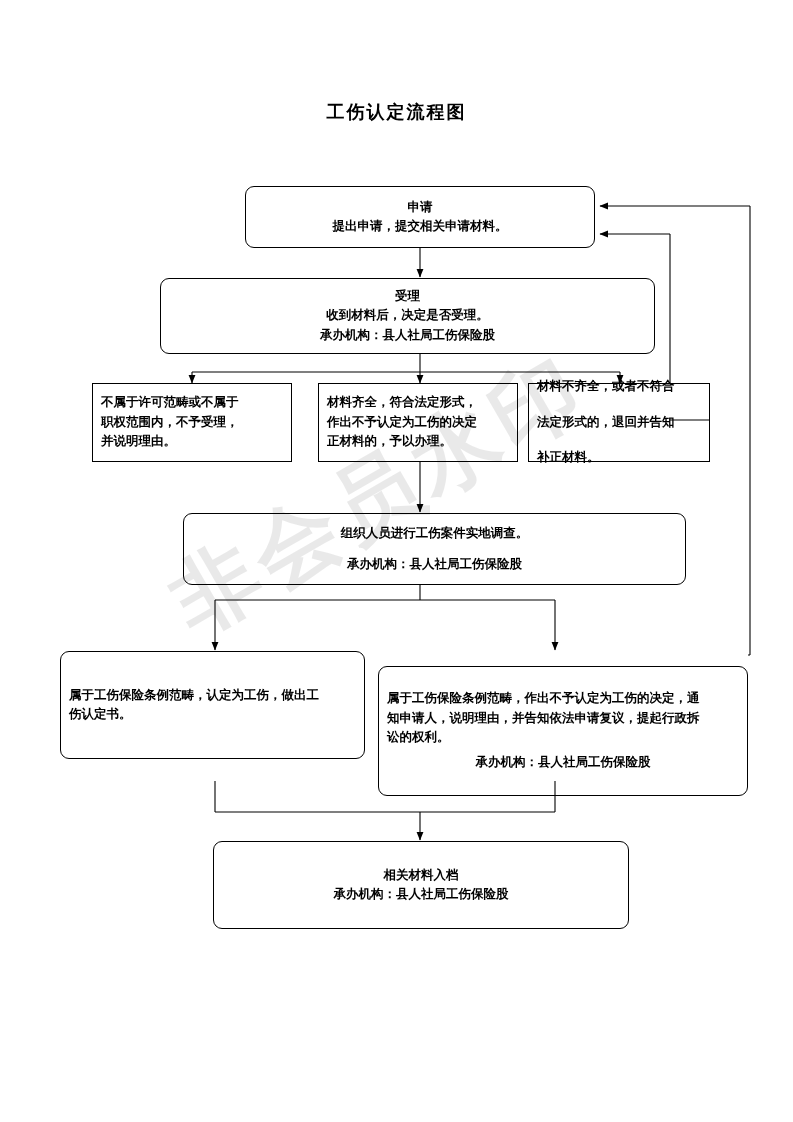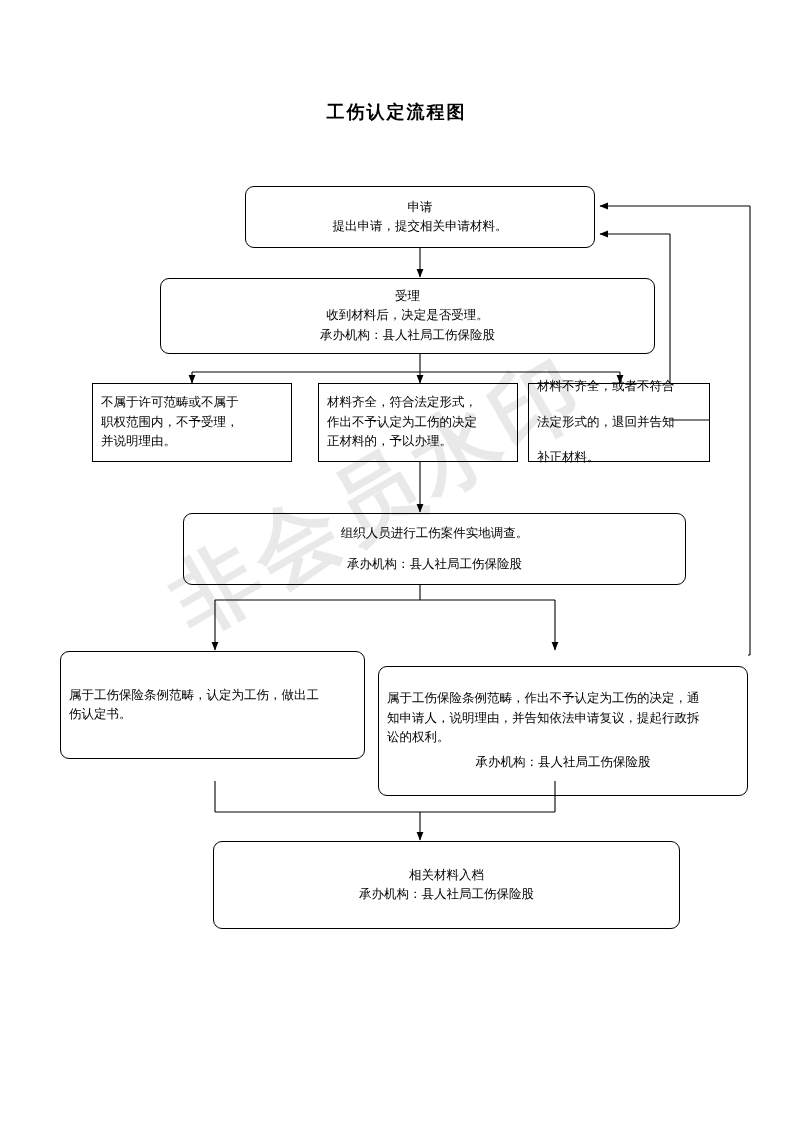--- a/index.html
+++ b/index.html
@@ -39,20 +39,21 @@
     background: transparent;
     display: flex;
     flex-direction: column;
     align-items: center;
     justify-content: center;
     font-size: 12.5px;
     line-height: 1.55;
     color: #000;
     text-align: center;
     padding: 4px 8px;
+    font-weight: bold;
   }
   .node.left-align {
     align-items: flex-start;
     text-align: left;
     justify-content: center;
   }
   .node .line {
     display: block;
     white-space: pre-wrap;
   }
@@ -168,18 +169,18 @@
     <span class="line">伤认定书。</span>
   </div>
 
   <div class="node rounded left-align" style="left:378px; top:666px; width:370px; height:130px; justify-content:center;">
     <span class="line">属于工伤保险条例范畴，作出不予认定为工伤的决定，通</span>
     <span class="line">知申请人，说明理由，并告知依法申请复议，提起行政拆</span>
     <span class="line">讼的权利。</span>
     <span class="line" style="align-self:center; margin-top:6px;">承办机构：县人社局工伤保险股</span>
   </div>
 
-  <div class="node rounded" style="left:213px; top:841px; width:467px; height:88px;">
+  <div class="node rounded" style="left:213px; top:841px; width:416px; height:88px;">
     <span class="line">相关材料入档</span>
     <span class="line">承办机构：县人社局工伤保险股</span>
   </div>
 
 </div>
 
 </body></html>

